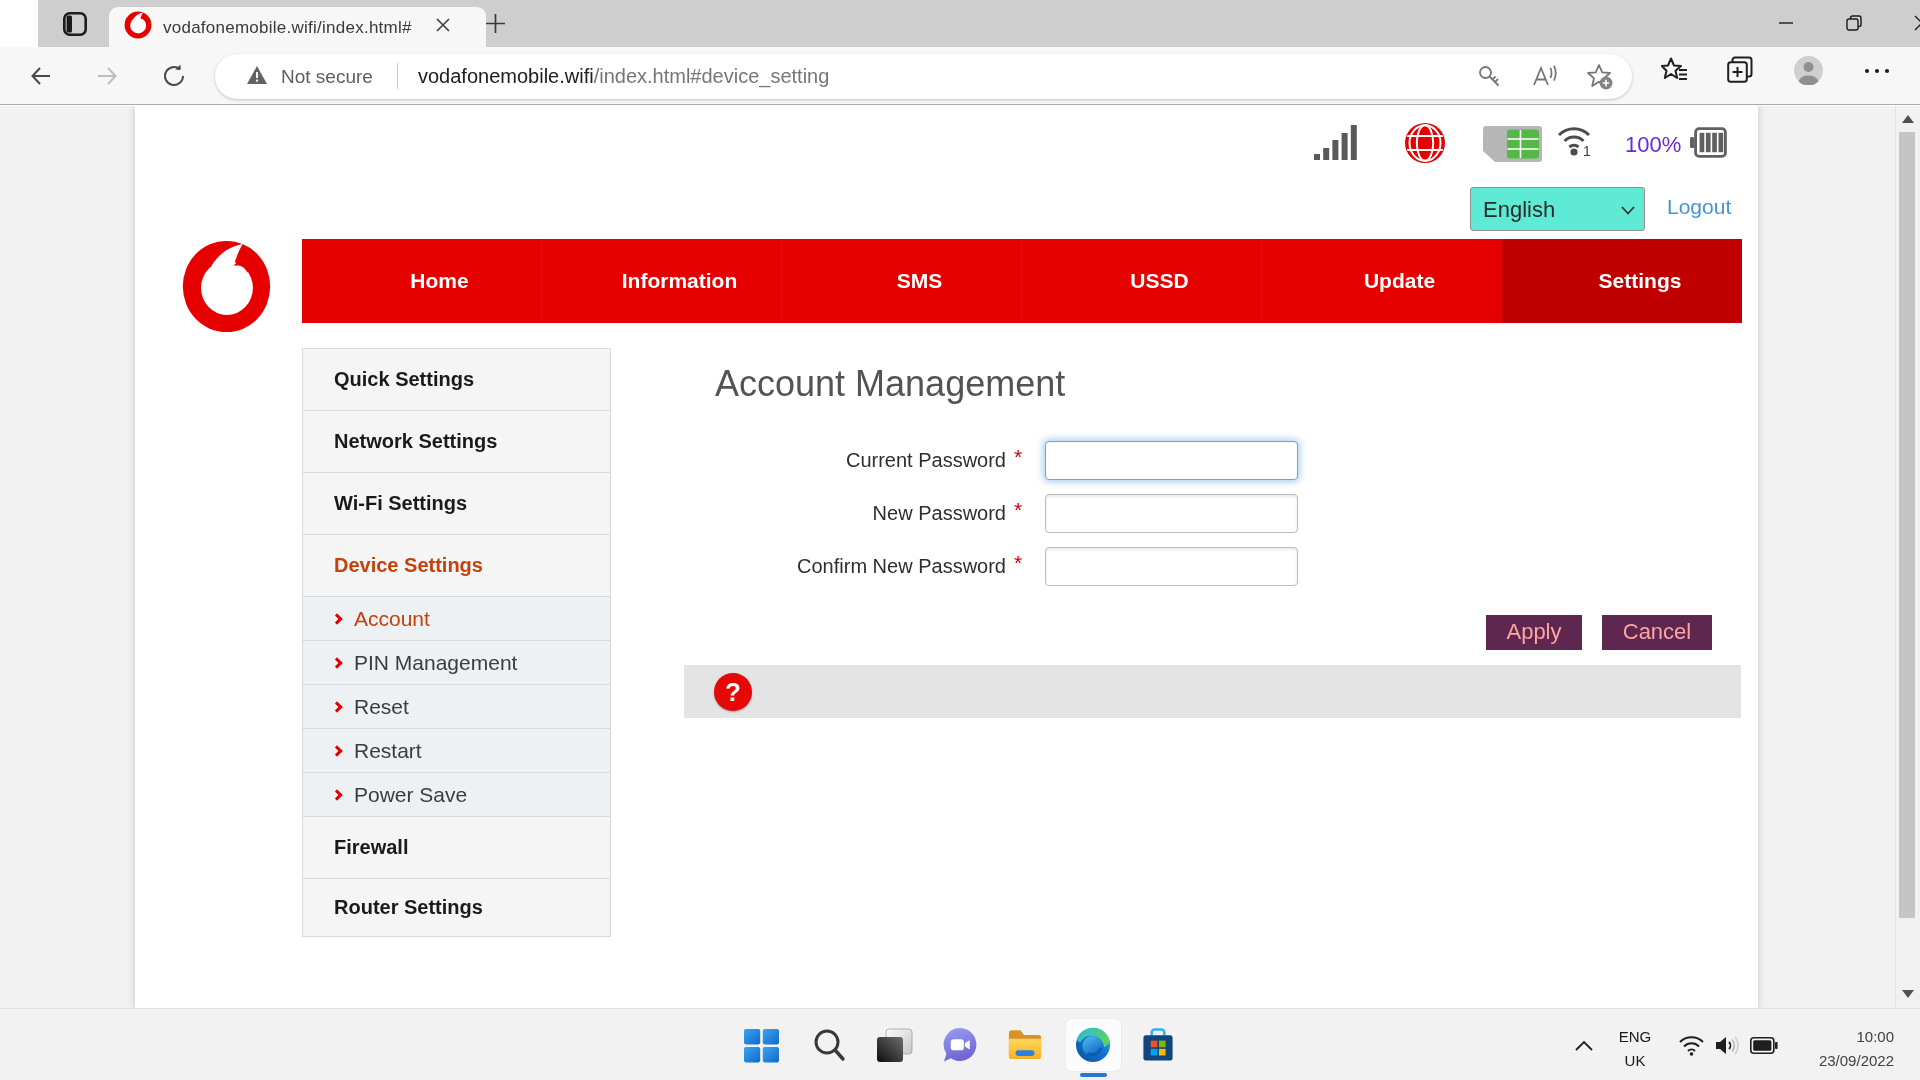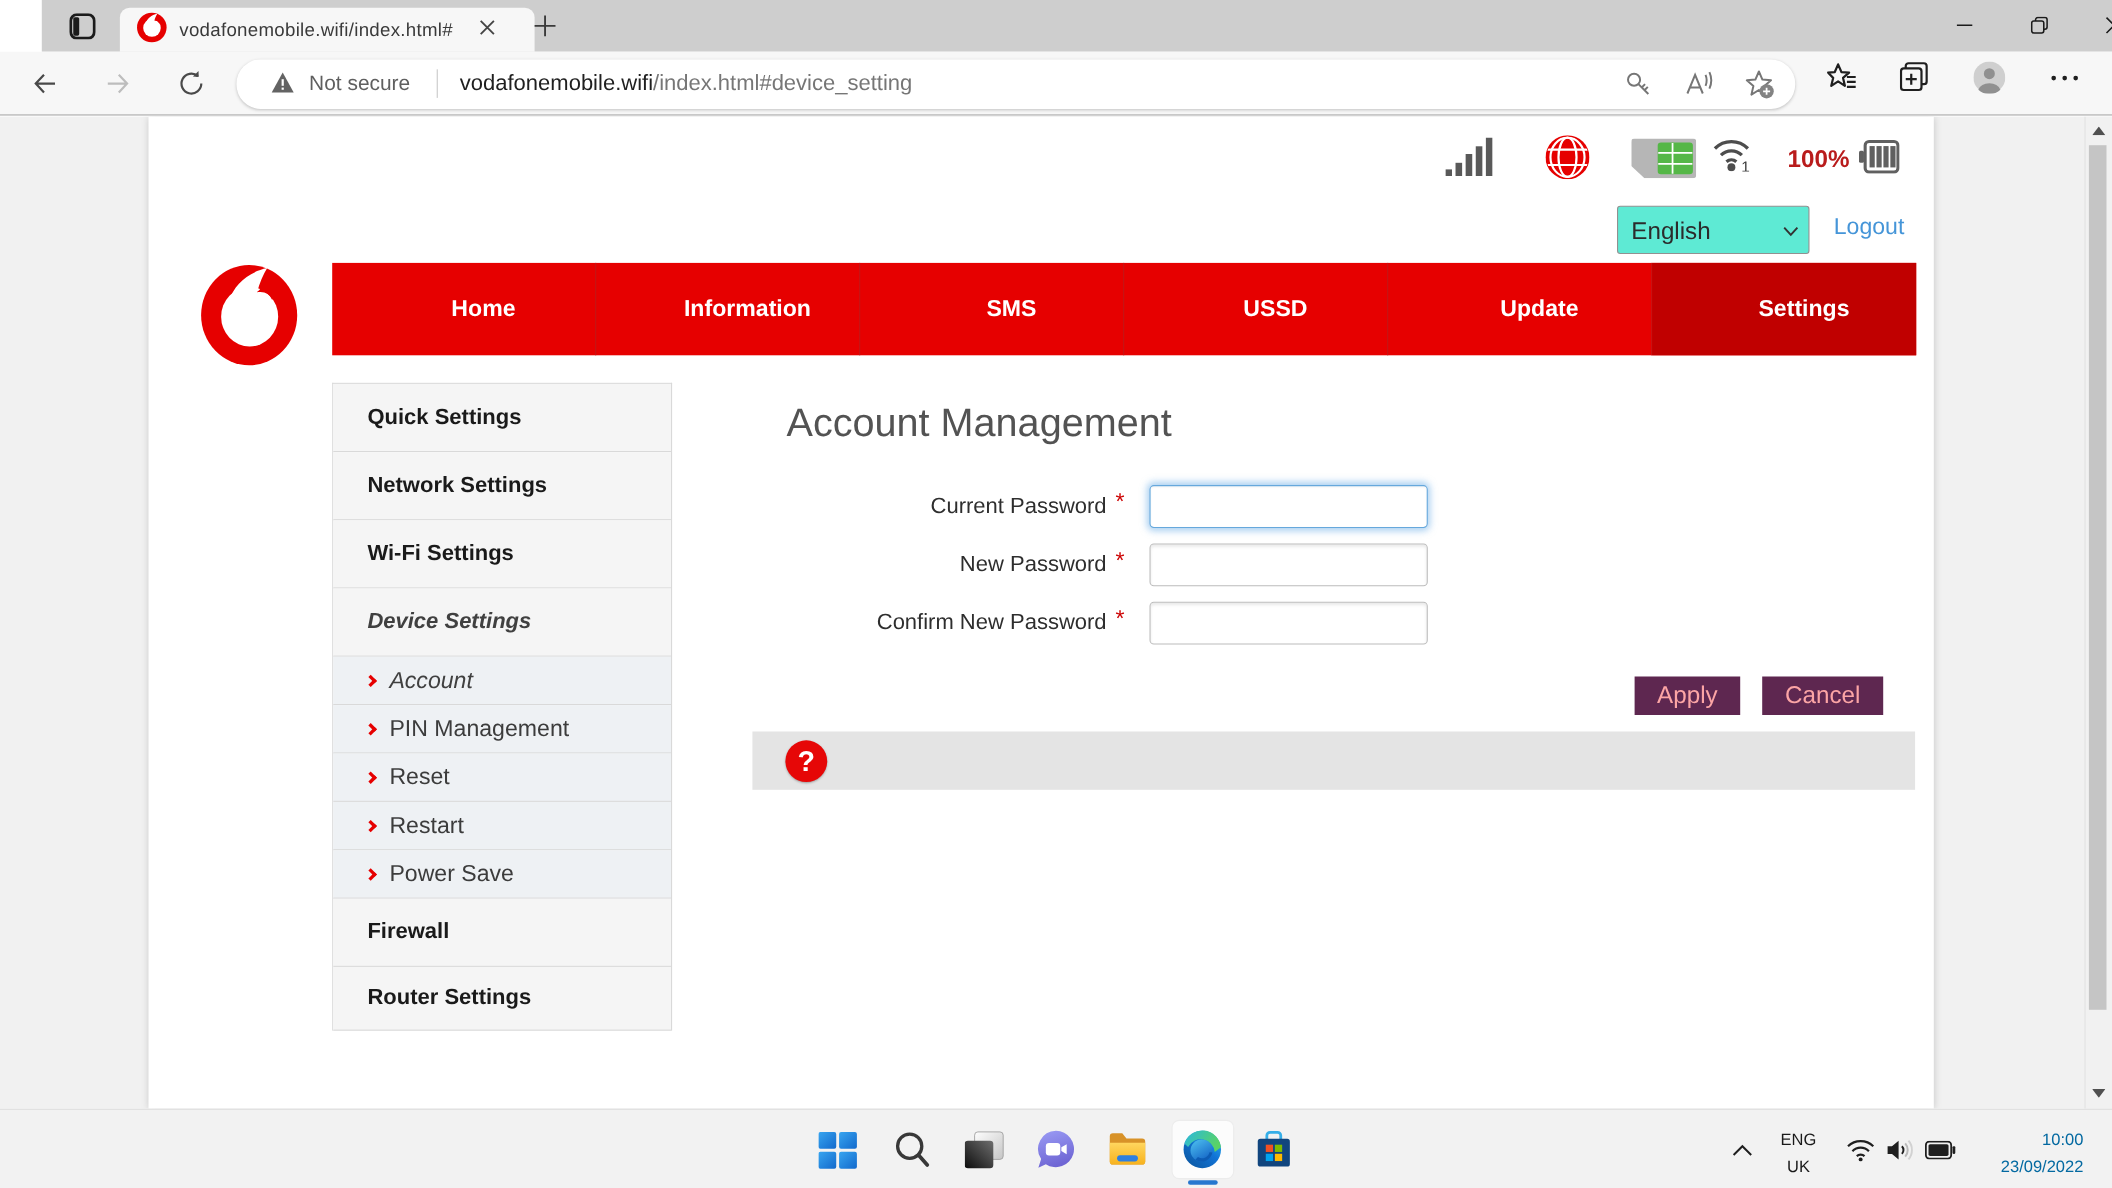--- a/index.html
+++ b/index.html
@@ -21,21 +21,21 @@
 
 #navbar { position:absolute; left:167px; top:133px; width:1440px; height:84px; background:#e60000; display:flex; }
 #navbar .cell { width:240px; height:84px; line-height:84px; text-align:center; color:#fff; font-weight:bold; font-size:21px; border-right:1px solid #c41616;padding-left:36px; }
 #navbar .cell:last-child { border-right:none; }
 #navbar .active { background:#c00000; }
 
 #sidebar { position:absolute; left:167px; top:242px; width:309px; border:1px solid #d9d9d9; border-bottom:none; }
 .side-main { height:62px; background:#f5f5f5; border-bottom:1px solid #d9d9d9; font-weight:bold; font-size:20px; color:#1a1a1a; display:flex; align-items:center; padding-left:31px; }
 .side-sub { height:44px; background:#eef1f4; border-bottom:1px solid #d9d9d9; font-size:21px; color:#3c3c3c; display:flex; align-items:center; padding-left:30px; }
 .chev { width:8px; height:8px; border:solid #e60000; border-width:3px 3px 0 0; transform:rotate(45deg); margin-right:13px; flex:none; margin-top:1px; }
-.red { color:#404040;font-style:italic; }
+.red { color:#c2410c; }
 
 #heading { position:absolute; left:580px; top:257px; font-size:36px; color:#535353; }
 .frow { position:absolute; left:548px; width:660px; height:40px; display:flex; align-items:center; }
 .flabel { flex:none; width:323px; text-align:right; font-size:20px; color:#2e2e2e; }
 .fstar { flex:none; color:#cc0000; font-size:21px; margin-left:8px; width:17px; margin-bottom:6px; }
 .finput { flex:none; margin-left:14px; width:253px; height:39px; background:#fff; border:1px solid #bcbcbc; border-radius:4px; box-shadow:inset 0 2px 3px rgba(0,0,0,0.09); }
 .focused { border:1px solid #66a8dc; box-shadow:0 0 7px 2px rgba(100,170,230,0.55), inset 0 1px 2px rgba(0,0,0,0.05); }
 .pbtn { position:absolute; top:509px; height:35px; background:#5e2750; color:#fca5a5; font-size:22px; text-align:center; line-height:34px; }
 #helpbar { position:absolute; left:549px; top:559px; width:1057px; height:53px; background:#e4e4e4; }
 #qmark { position:absolute; left:30px; top:8px; width:38px; height:38px; border-radius:50%; background:#e60707; color:#fff; font-size:26px; font-weight:bold; text-align:center; line-height:38px; box-shadow:0 1px 2px rgba(0,0,0,0.3); }
@@ -182,21 +182,21 @@
     </svg>
     <svg class="abs" style="left:1422px;top:20px" width="42" height="30" viewBox="0 0 42 30">
       <g fill="none" stroke="#4d4d4d" stroke-width="3">
         <path d="M2 9 A 21 21 0 0 1 32 9"></path>
         <path d="M7.5 15 A 13.5 13.5 0 0 1 26.5 15"></path>
         <path d="M12.5 21 A 7 7 0 0 1 21.5 21"></path>
       </g>
       <circle cx="17" cy="26" r="3.6" fill="#4d4d4d"></circle>
       <text x="26" y="30" font-size="14" fill="#3c3c3c">1</text>
     </svg>
-    <div class="abs" style="left:1490px;top:26px;font-size:22px;font-weight:bold;color:#b91c1c">100%</div>
+    <div class="abs" style="left:1490px;top:26px;font-size:22px;font-weight:normal;color:#6d28d9">100%</div>
     <svg class="abs" style="left:1555px;top:21px" width="37" height="31" viewBox="0 0 37 31">
       <rect x="0" y="10" width="4.5" height="11" rx="1.5" fill="#606060"></rect>
       <rect x="5.6" y="1.6" width="29.8" height="27.8" rx="3.5" fill="none" stroke="#606060" stroke-width="2.8"></rect>
       <rect x="9.6" y="5.8" width="4.7" height="19.4" fill="#606060"></rect>
       <rect x="15.9" y="5.8" width="4.7" height="19.4" fill="#606060"></rect>
       <rect x="22.2" y="5.8" width="4.7" height="19.4" fill="#606060"></rect>
       <rect x="28.5" y="5.8" width="4.7" height="19.4" fill="#606060"></rect>
     </svg>
 
     <div class="abs" style="left:1335px;top:81px;width:175px;height:44px;border:1px solid #919191;border-radius:3px;background:#5eead4">
@@ -381,14 +381,14 @@
     <path d="M2 7 H6 L12 2 V19 L6 14 H2 Z" fill="#1f1f1f"></path>
     <path d="M15 7 a5 5 0 0 1 0 7" fill="none" stroke="#1f1f1f" stroke-width="1.8"></path>
     <path d="M18 4.5 a9 9 0 0 1 0 12" fill="none" stroke="#b9b9b9" stroke-width="1.8"></path>
     <path d="M21 2 a13 13 0 0 1 0 17" fill="none" stroke="#d2d2d2" stroke-width="1.8"></path>
   </svg>
   <svg class="abs" style="left:1750px;top:28px" width="28" height="17" viewBox="0 0 28 17">
     <rect x="0.8" y="0.8" width="23" height="15.4" rx="3" fill="none" stroke="#1f1f1f" stroke-width="1.6"></rect>
     <rect x="3.2" y="3.2" width="18.2" height="10.6" rx="1.5" fill="#1f1f1f"></rect>
     <rect x="25" y="5" width="2.6" height="7" rx="1" fill="#1f1f1f"></rect>
   </svg>
-  <div class="abs" style="left:1794px;top:16px;width:100px;text-align:right;font-size:15px;color:#0369a1;line-height:24px">10:00<br>23/09/2022</div>
+  <div class="abs" style="left:1794px;top:16px;width:100px;text-align:right;font-size:15px;color:#404040;line-height:24px">10:00<br>23/09/2022</div>
 </div>
 
 </body></html>

